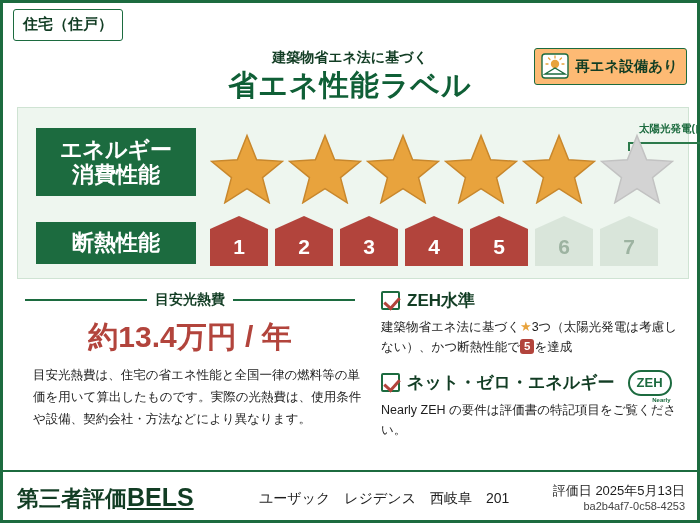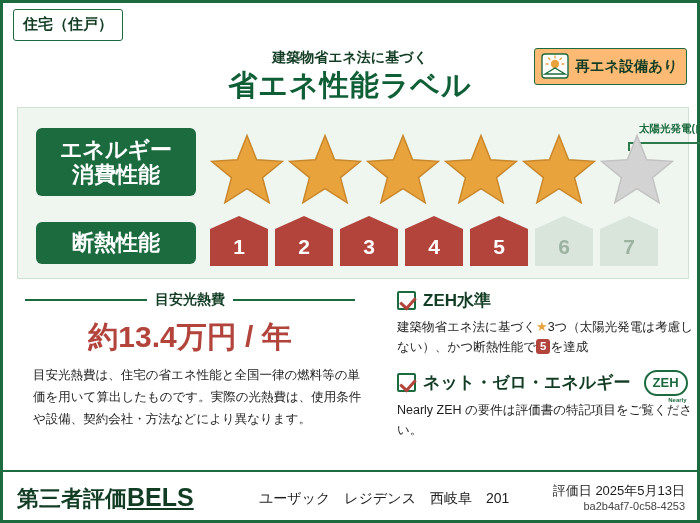--- a/index.html
+++ b/index.html
@@ -64,21 +64,21 @@
     background:#eef6ef;
     border:1px solid #cfe3d3;
   }
   .row-label {
     position:absolute;
     background:#1c6b3f;
     color:#fff;
     font-weight:700;
     display:flex; flex-direction:column; align-items:center; justify-content:center;
     line-height:1.15;
-    border-radius:6px;
+    border-radius:0;
   }
   .row-label.energy {
     left:18px; top:20px; width:160px; height:68px; font-size:22px;
   }
   .row-label.insul {
     left:18px; top:114px; width:160px; height:42px; font-size:22px;
   }
 
   
   .stars-wrap { position:absolute; left:192px; top:12px; width:470px; height:86px; }
@@ -120,21 +120,21 @@
   .cost-value {
     position:absolute; left:22px; top:314px; width:330px;
     text-align:center; font-size:30px; font-weight:700; color:#b2443c;
   }
   .cost-note {
     position:absolute; left:30px; top:362px; width:330px;
     font-size:12.5px; line-height:1.75; color:#1d1d1d;
   }
 
   
-  .right-block { position:absolute; left:394px; top:286px; width:300px; }
+  .right-block { position:absolute; left:378px; top:286px; width:300px; }
   .check-row { display:flex; align-items:center; gap:7px; }
   .chk {
     width:19px; height:19px; border:2px solid #1c6b3f; border-radius:2px;
     position:relative; background:#fff; flex:0 0 auto;
   }
   .chk:after {
     content:""; position:absolute; left:4px; top:1px; width:7px; height:12px;
     border:solid #b2443c; border-width:0 3px 3px 0; transform:rotate(42deg);
   }
   .check-title { font-size:17px; font-weight:700; color:#123d24; }

